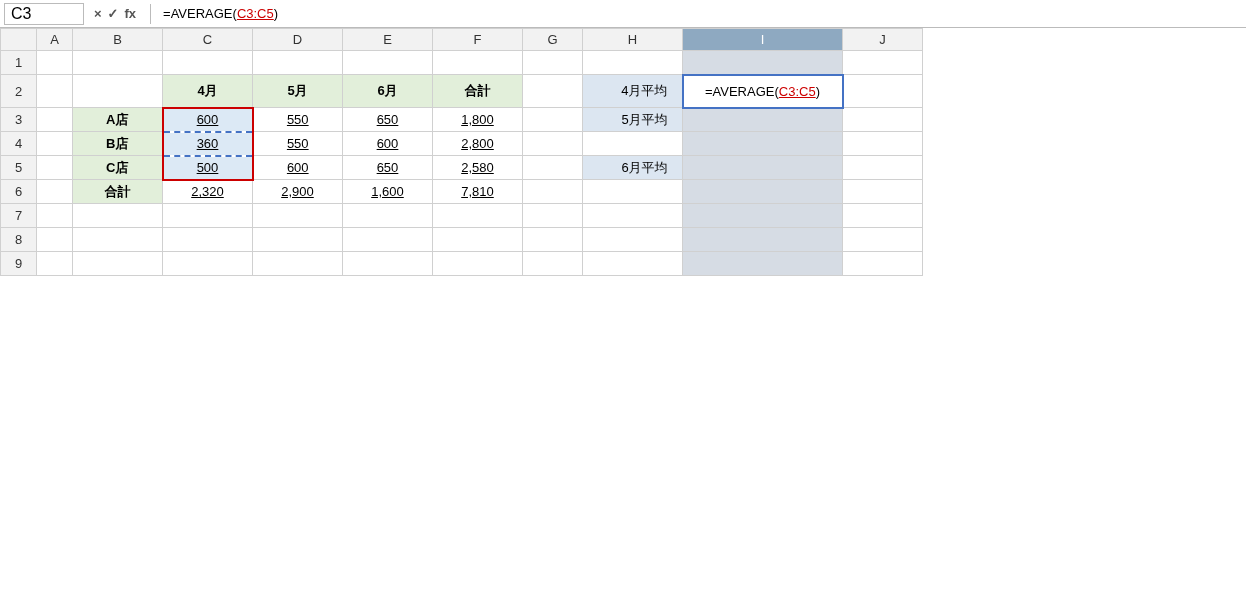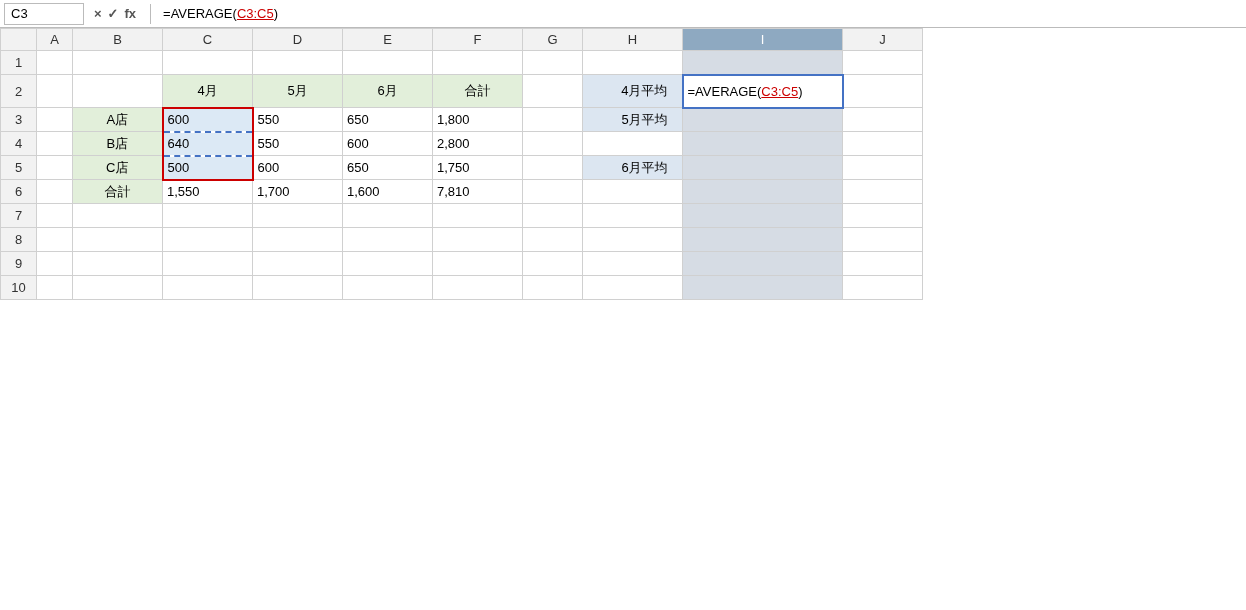--- a/index.html
+++ b/index.html
@@ -18,21 +18,21 @@
       border-bottom: 1px solid #bbb;
       background: #fff;
       padding: 0 4px;
       gap: 4px;
     }
     .cell-ref-box {
       width: 80px;
       height: 22px;
       border: 1px solid #bbb;
       padding: 0 6px;
-      font-size: 13px;
+      font-size: 16px;
       display: flex;
       align-items: center;
     }
     .formula-icons {
       display: flex;
       align-items: center;
       gap: 6px;
       color: #555;
       font-size: 13px;
       padding: 0 6px;
@@ -98,24 +98,26 @@
     .col-E { width: 90px; }
     .col-F { width: 90px; }
     .col-G { width: 60px; }
     .col-H { width: 100px; }
     .col-I { width: 160px; background: #d6dce4; }
     .col-J { width: 80px; }
 
     
     .green-bg {
       background: #e2efda;
+      font-weight: bold;
     }
     
     .num {
-      text-align: left;
+      text-align: center;
+      text-decoration: underline;
     }
     
     .active-col-header {
       background: #8ea9c1;
       color: #fff;
     }
 
     
     .range-selected {
       background: #dce9f5 !important;
@@ -158,21 +160,21 @@
     
     .h-cell {
       background: #dce6f1;
       text-align: center;
       padding-left: 28px;
     }
 
     
     .i2-cell {
       position: relative;
-      text-align: left;
+      text-align: center;
       padding: 8px 4px;
       margin-left: 34px;
     }
   </style>
 </head>
 <body>
 
 <div class="formula-bar">
   <div class="cell-ref-box">
     <span>C3</span>
@@ -267,50 +269,50 @@
         <td></td>
         <td class="h-cell">5月平均</td>
         <td></td>
         <td></td>
       </tr>
 
       <tr>
         <td class="row-header">4</td>
         <td></td>
         <td class="green-bg">B店</td>
-        <td class="range-selected red-border-left red-border-right num">640</td>
+        <td class="range-selected red-border-left red-border-right num">360</td>
         <td class="num">550</td>
         <td class="num">600</td>
         <td class="num">2,800</td>
         <td></td>
         <td></td>
         <td></td>
         <td></td>
       </tr>
 
       <tr>
         <td class="row-header">5</td>
         <td></td>
         <td class="green-bg">C店</td>
         <td class="range-selected red-border-bottom red-border-left red-border-right num">500</td>
         <td class="num">600</td>
         <td class="num">650</td>
-        <td class="num">1,750</td>
+        <td class="num">2,580</td>
         <td></td>
         <td class="h-cell">6月平均</td>
         <td></td>
         <td></td>
       </tr>
 
       <tr>
         <td class="row-header">6</td>
         <td></td>
         <td class="green-bg">合計</td>
-        <td class="num">1,550</td>
-        <td class="num">1,700</td>
+        <td class="num">2,320</td>
+        <td class="num">2,900</td>
         <td class="num">1,600</td>
         <td class="num">7,810</td>
         <td></td>
         <td></td>
         <td></td>
         <td></td>
       </tr>
 
       <tr>
         <td class="row-header">7</td>
@@ -347,28 +349,15 @@
         <td></td>
         <td></td>
         <td></td>
         <td></td>
         <td></td>
         <td></td>
         <td></td>
         <td></td>
       </tr>
 
-      <tr>
-        <td class="row-header">10</td>
-        <td></td>
-        <td></td>
-        <td></td>
-        <td></td>
-        <td></td>
-        <td></td>
-        <td></td>
-        <td></td>
-        <td></td>
-        <td></td>
-      </tr>
     </tbody>
   </table>
 </div>
 
 </body></html>

